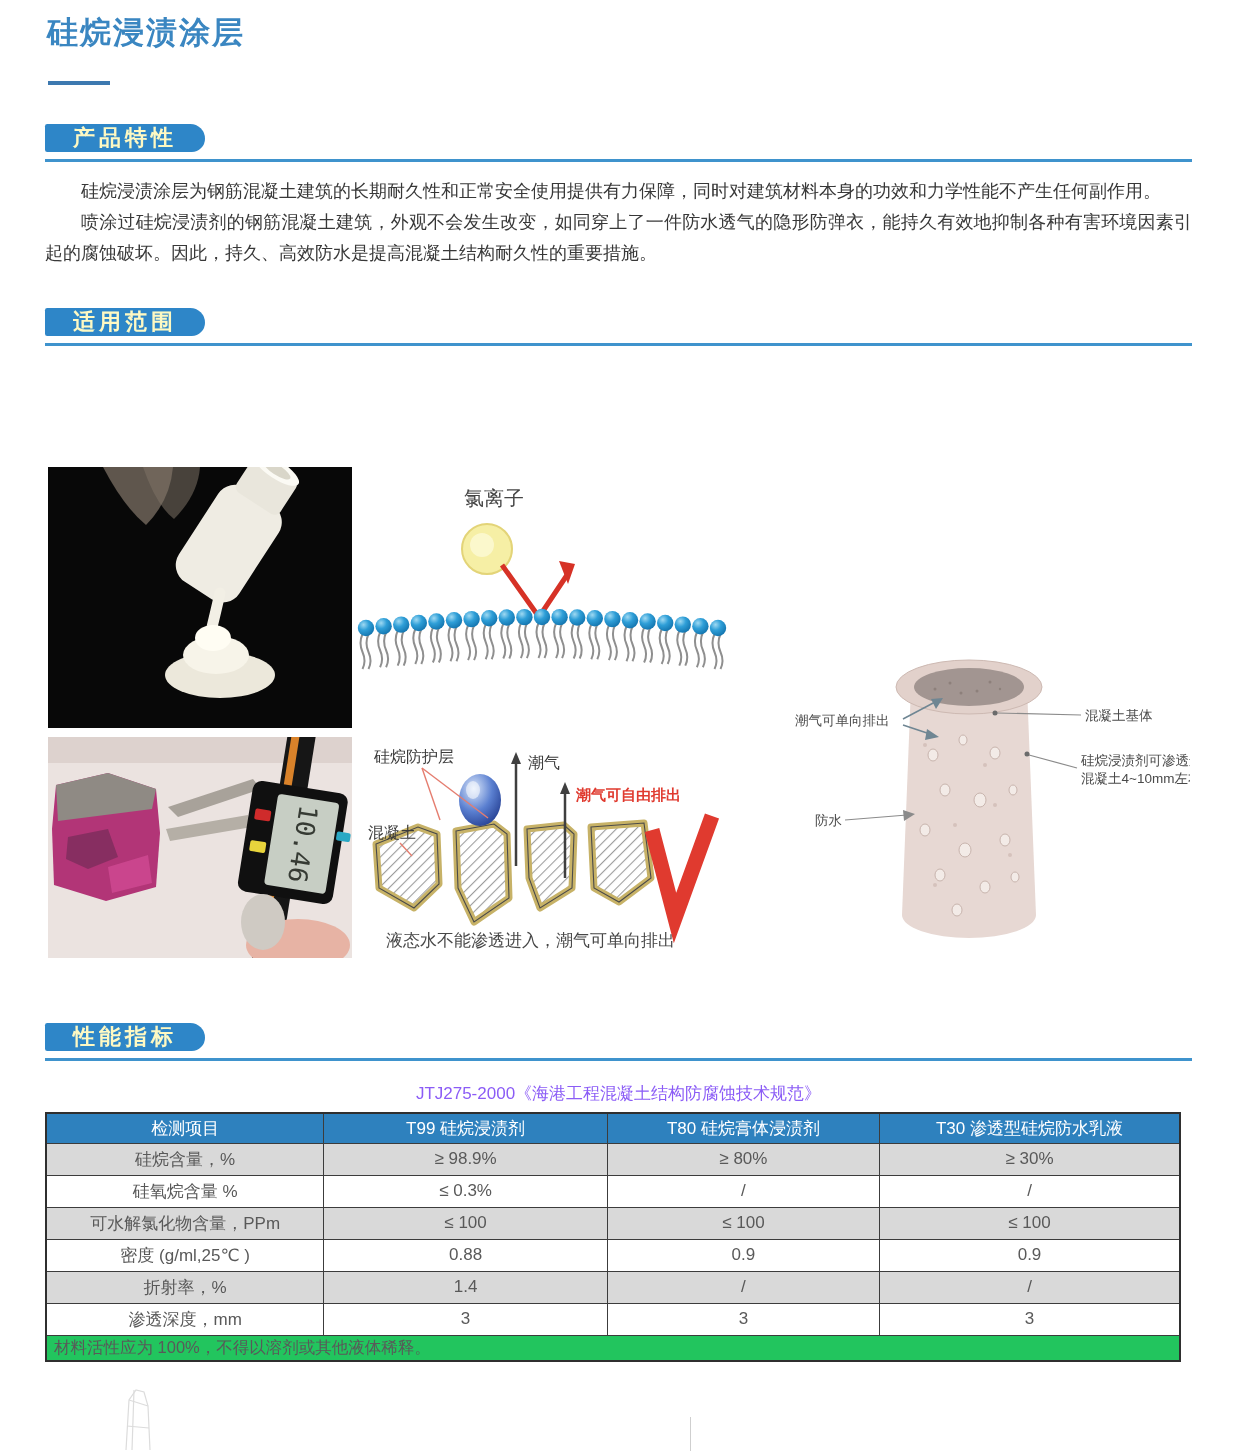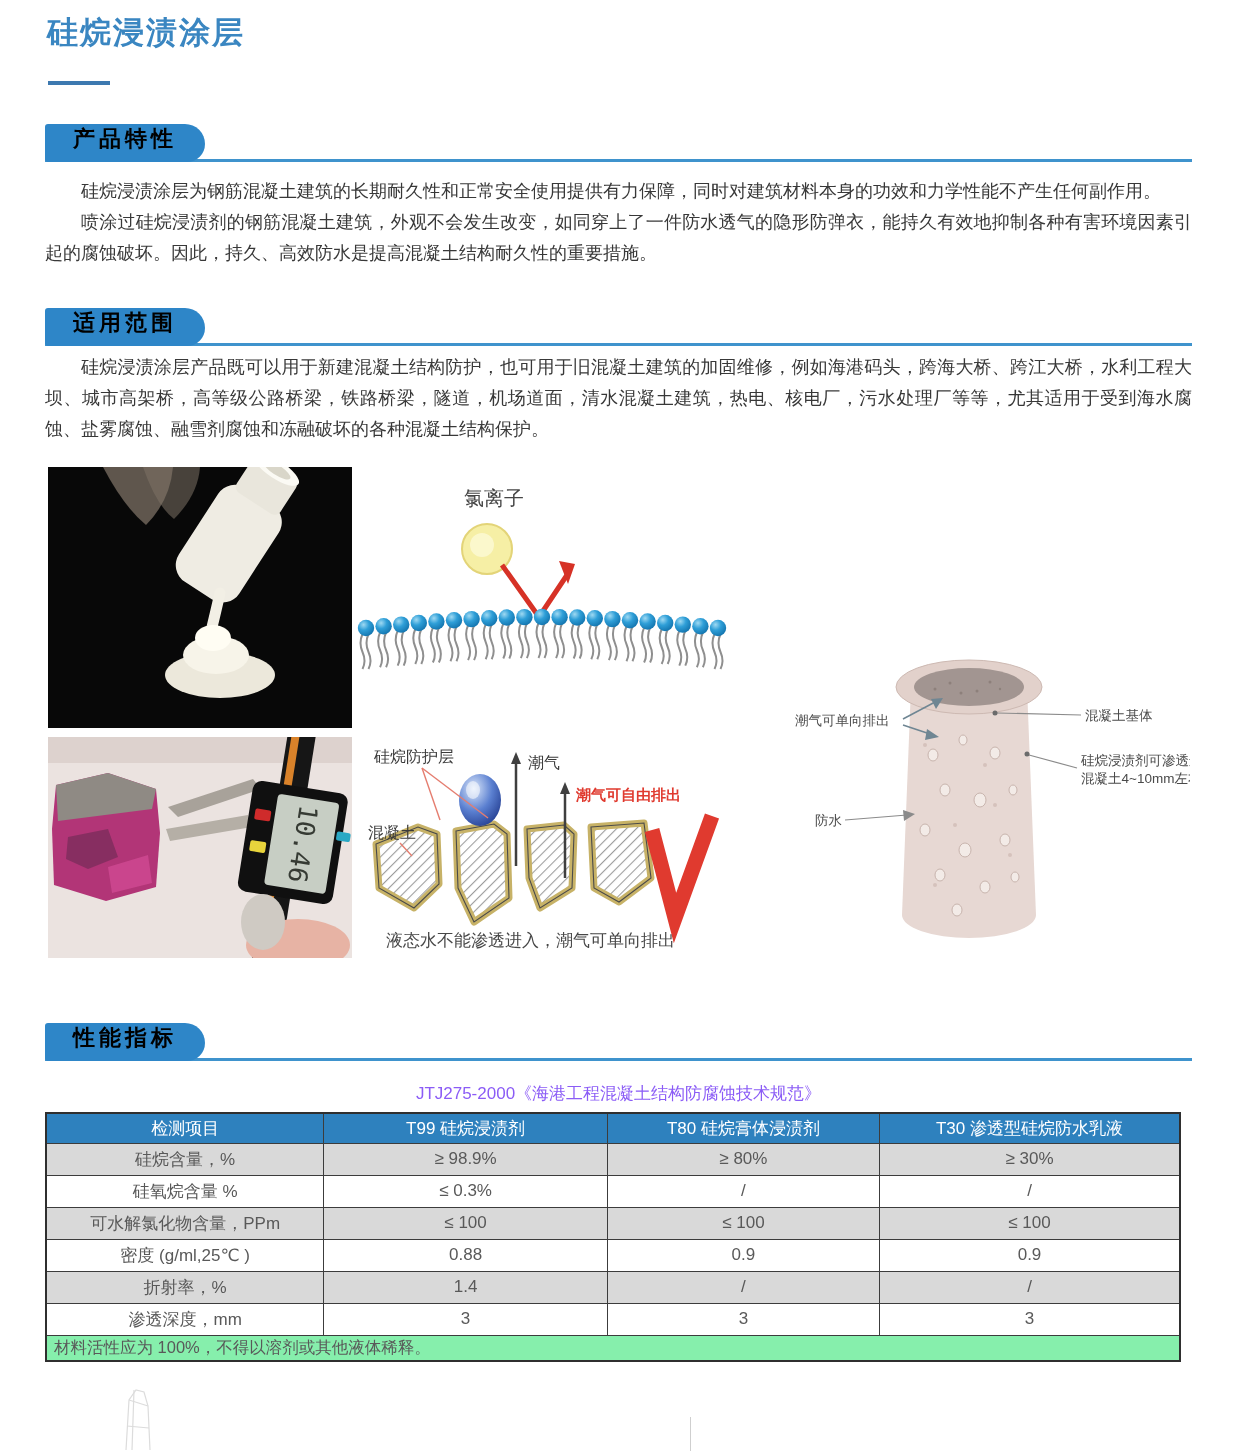--- a/index.html
+++ b/index.html
@@ -3,41 +3,41 @@
 <meta charset="utf-8">
 <style>
   * { margin:0; padding:0; box-sizing:border-box; }
   html,body { background:#ffffff; }
   body { font-family:"Liberation Sans","DejaVu Sans",sans-serif; }
   .page { position:relative; width:1235px; height:1451px; background:#ffffff; overflow:hidden;padding-left:40px; }
 
   .doc-title { position:absolute; left:47px; top:12px; font-size:31px; font-weight:bold; color:#3a86c1; letter-spacing:2px; }
   .title-dash { position:absolute; left:48px; top:81px; width:62px; height:4px; background:#3d79b0; }
 
-  .sec-tab { position:absolute; left:45px; width:160px; height:38px; background:#2e86c8;
-             border-radius:3px 20px 18px 3px; color:#000000; font-size:22px; font-weight:bold;
-             display:flex; justify-content:center; letter-spacing:4px; z-index:2; }
+  .sec-tab { position:absolute; left:45px; width:160px; height:28px; background:#2e86c8;
+             border-radius:3px 20px 18px 3px; color:#fef9c3; font-size:22px; font-weight:bold;
+             display:flex; align-items:center; justify-content:center; letter-spacing:4px; z-index:2; }
   .sec-line { position:absolute; left:45px; width:1147px; height:3px; background:#3f93cd; z-index:1; }
 
   .body-par { position:absolute; left:45px; width:1147px; font-size:18px; line-height:31px;
               color:#383838; text-align:justify; }
   .body-par p { text-indent:2em; }
 
   .fig { position:absolute; }
   .fig svg { display:block; }
 
   .tbl-title { position:absolute; left:45px; top:1082px; width:1147px; text-align:center;
                font-size:17px; color:#8b5cf6; }
 
   .table-wrap { position:absolute; left:45px; top:1112px; width:1136px; }
   .table-wrap table { width:100%; border-collapse:collapse; table-layout:fixed; font-size:17px; color:#595959; border:2px solid #2f2f2f; }
   .table-wrap th { background:#2e81be; color:#ffffff; font-weight:normal; height:30px; font-size:17px; border:1px solid #3c3c3c; }
   .table-wrap td { height:32px; text-align:center; border:1px solid #3c3c3c; background:#ffffff; }
   .table-wrap tr.alt td { background:#d9d9d9; }
-  .table-wrap td.footnote { height:26px; text-align:left; padding-left:7px; background:#86efac; font-size:16.5px; }
+  .table-wrap td.footnote { height:26px; text-align:left; padding-left:7px; background:#22c55e; font-size:16.5px; }
 
   .faint-line { position:absolute; left:690px; top:1417px; width:1px; height:34px; background:#cfcfcf; }
 </style>
 </head>
 <body>
 
 <div class="page">
 
   <div class="doc-title">硅烷浸渍涂层</div>
   <div class="title-dash"></div>
@@ -48,23 +48,20 @@
   <div class="sec-line" style="top:159px;"></div>
   <div class="body-par" style="top:176px;">
     <p>硅烷浸渍涂层为钢筋混凝土建筑的长期耐久性和正常安全使用提供有力保障，同时对建筑材料本身的功效和力学性能不产生任何副作用。</p>
     <p>喷涂过硅烷浸渍剂的钢筋混凝土建筑，外观不会发生改变，如同穿上了一件防水透气的隐形防弹衣，能持久有效地抑制各种有害环境因素引起的腐蚀破坏。因此，持久、高效防水是提高混凝土结构耐久性的重要措施。</p>
   </div>
 
   <div class="sec-tab" style="top:308px;">
     <span>适用范围</span>
   </div>
   <div class="sec-line" style="top:343px;"></div>
-  <div class="body-par" style="top:352px;">
-    <p>硅烷浸渍涂层产品既可以用于新建混凝土结构防护，也可用于旧混凝土建筑的加固维修，例如海港码头，跨海大桥、跨江大桥，水利工程大坝、城市高架桥，高等级公路桥梁，铁路桥梁，隧道，机场道面，清水混凝土建筑，热电、核电厂，污水处理厂等等，尤其适用于受到海水腐蚀、盐雾腐蚀、融雪剂腐蚀和冻融破坏的各种混凝土结构保护。</p>
-  </div>
 
   <div class="fig" style="left:48px; top:467px;">
     <svg width="304" height="261" viewBox="0 0 304 261">
       <rect width="304" height="261" fill="#080808"></rect>
       <path d="M55,0 L125,0 Q122,34 98,58 Q76,40 55,0 Z" fill="#6e6459" opacity="0.85"></path>
       <path d="M95,0 L152,0 Q150,28 126,52 Q108,38 95,0 Z" fill="#7d7366" opacity="0.55"></path>
       <g transform="rotate(33 175 80)">
         <rect x="142" y="18" width="72" height="112" rx="20" fill="#efece3"></rect>
         <rect x="152" y="-16" width="52" height="42" rx="7" fill="#e9e6dc"></rect>
         <ellipse cx="178" cy="-14" rx="26" ry="9" fill="#fbfaf4"></ellipse>

